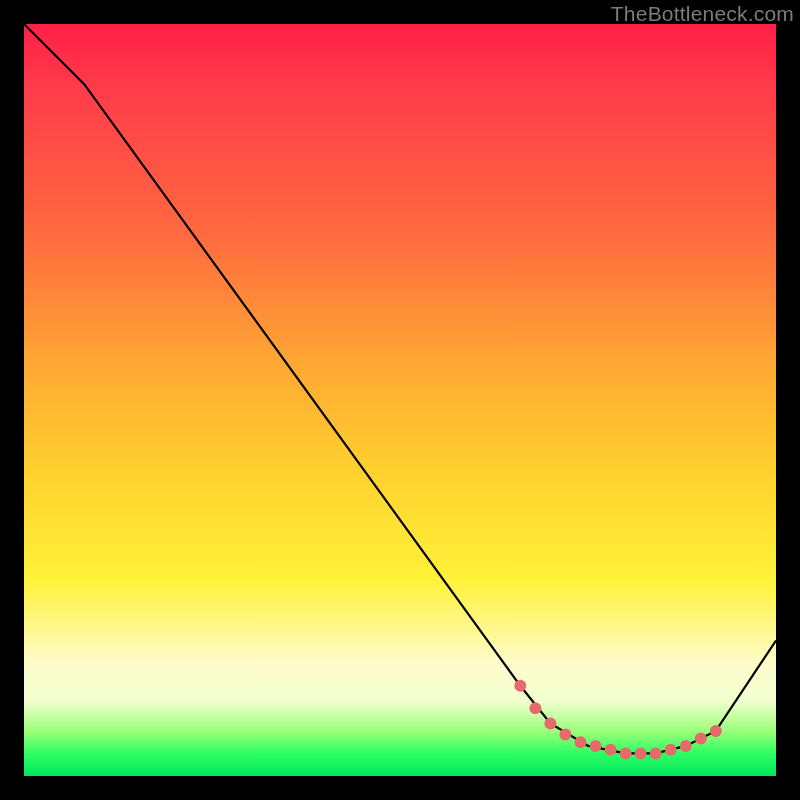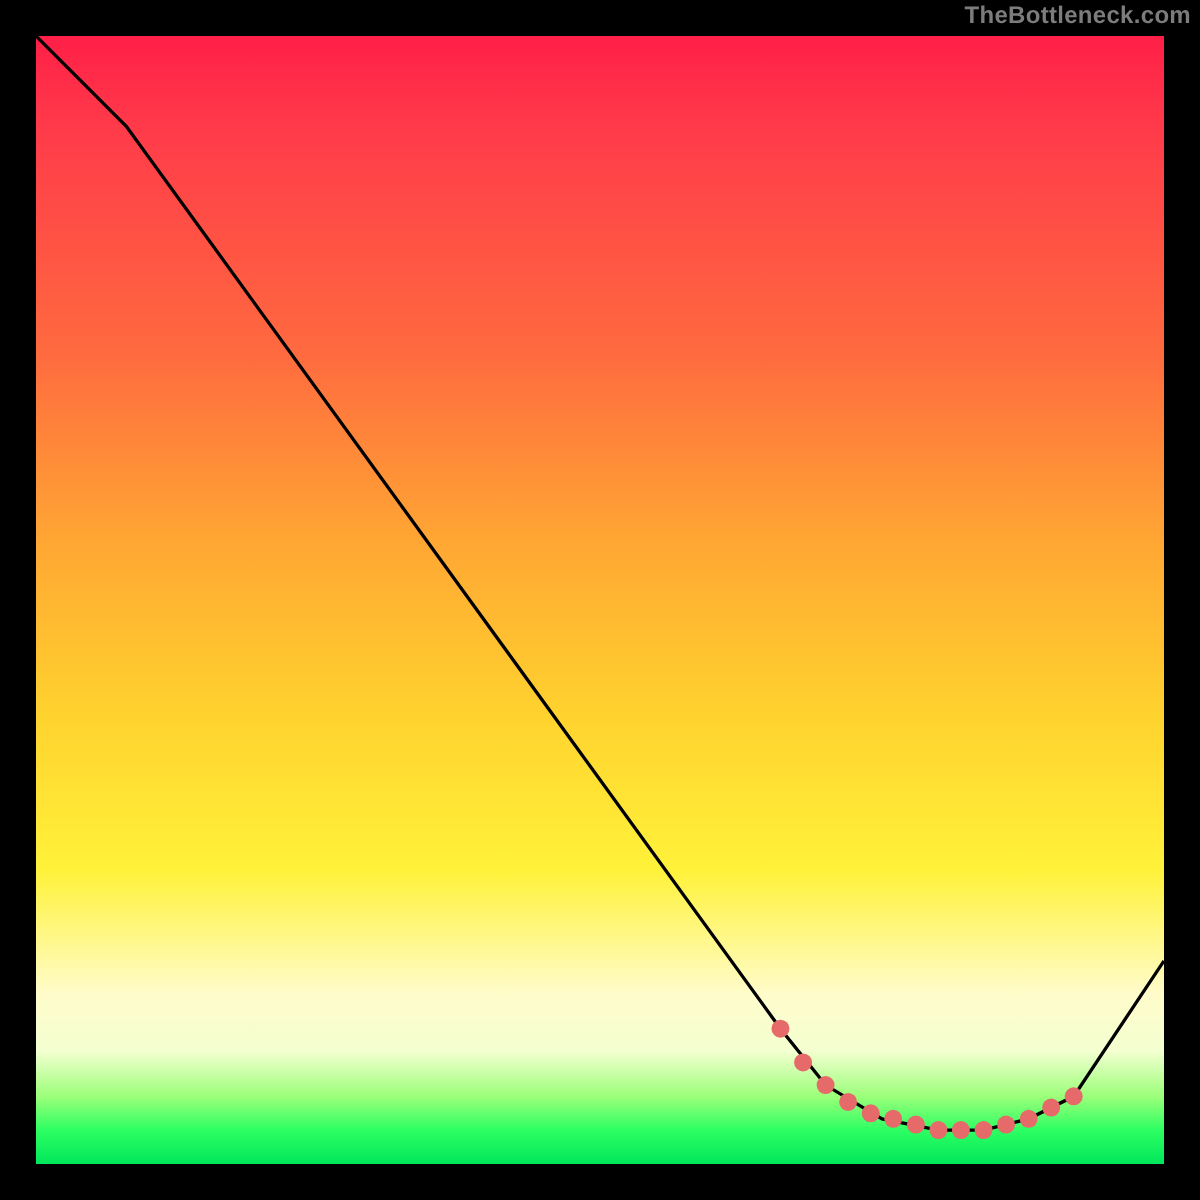--- a/index.html
+++ b/index.html
@@ -46,23 +46,23 @@
     left: 0;
     top: 0;
     width: 752px;
     height: 752px;
   }
   .watermark {
     position: absolute;
     top: 2px;
     right: 6px;
     color: #7c7c7c;
-    font-size: 16px;
+    font-size: 21px;
     letter-spacing: 0.2px;
-    font-weight: 700;
+    font-weight: 400;
     margin-left: 20px;
   }
 </style>
 </head>
 <body>
 
 <div class="watermark">TheBottleneck.com</div>
 
 <div class="frame">
 

